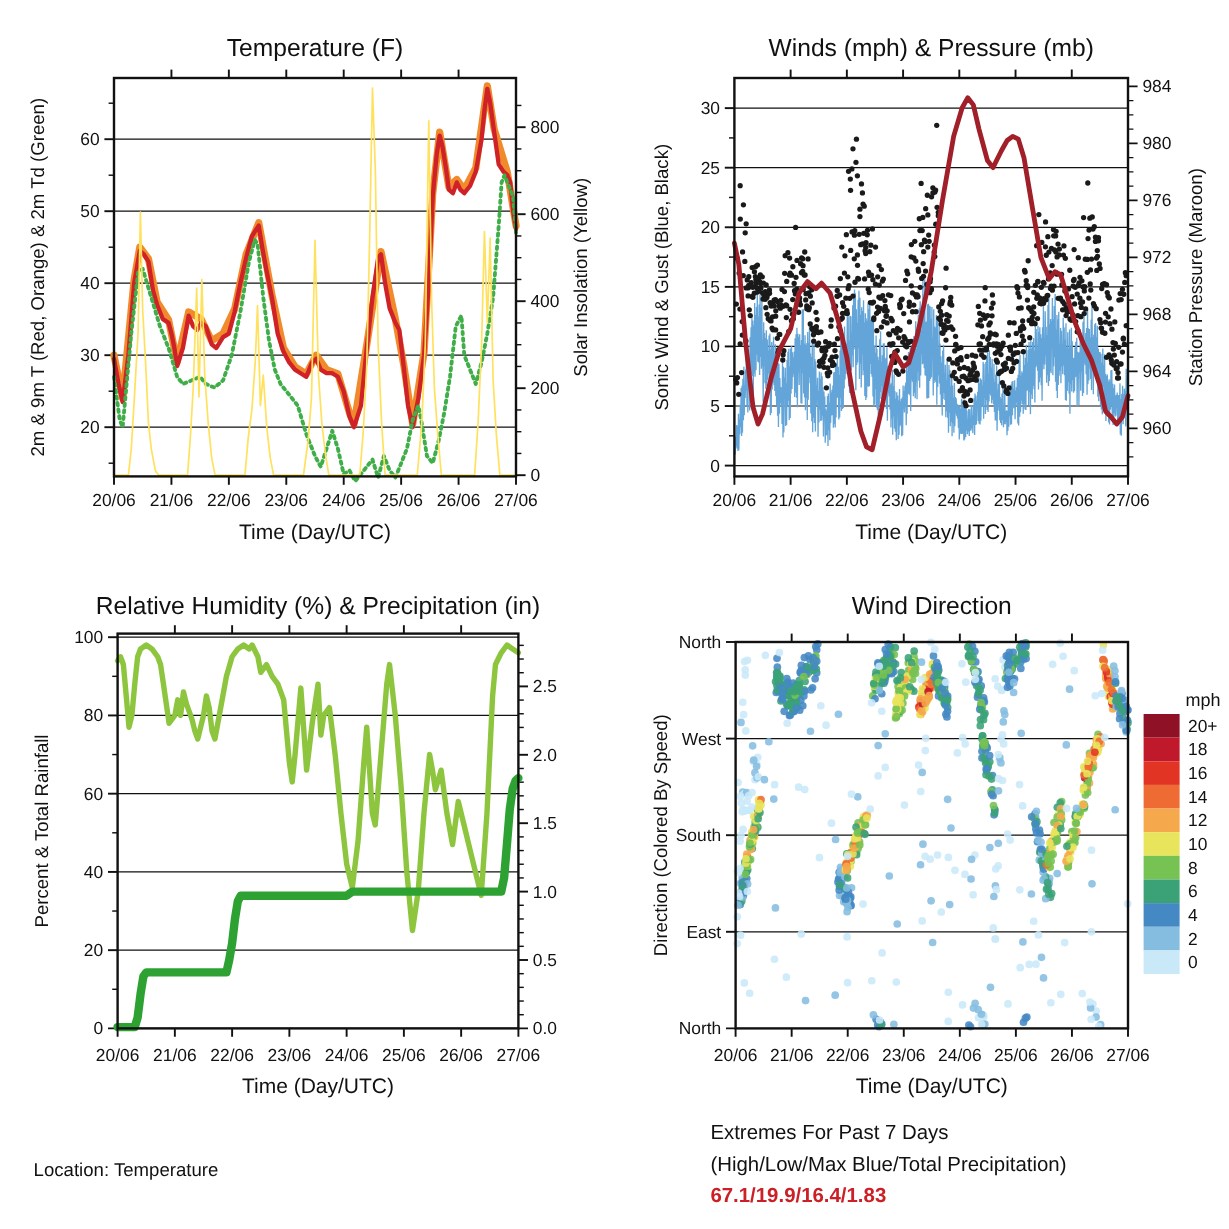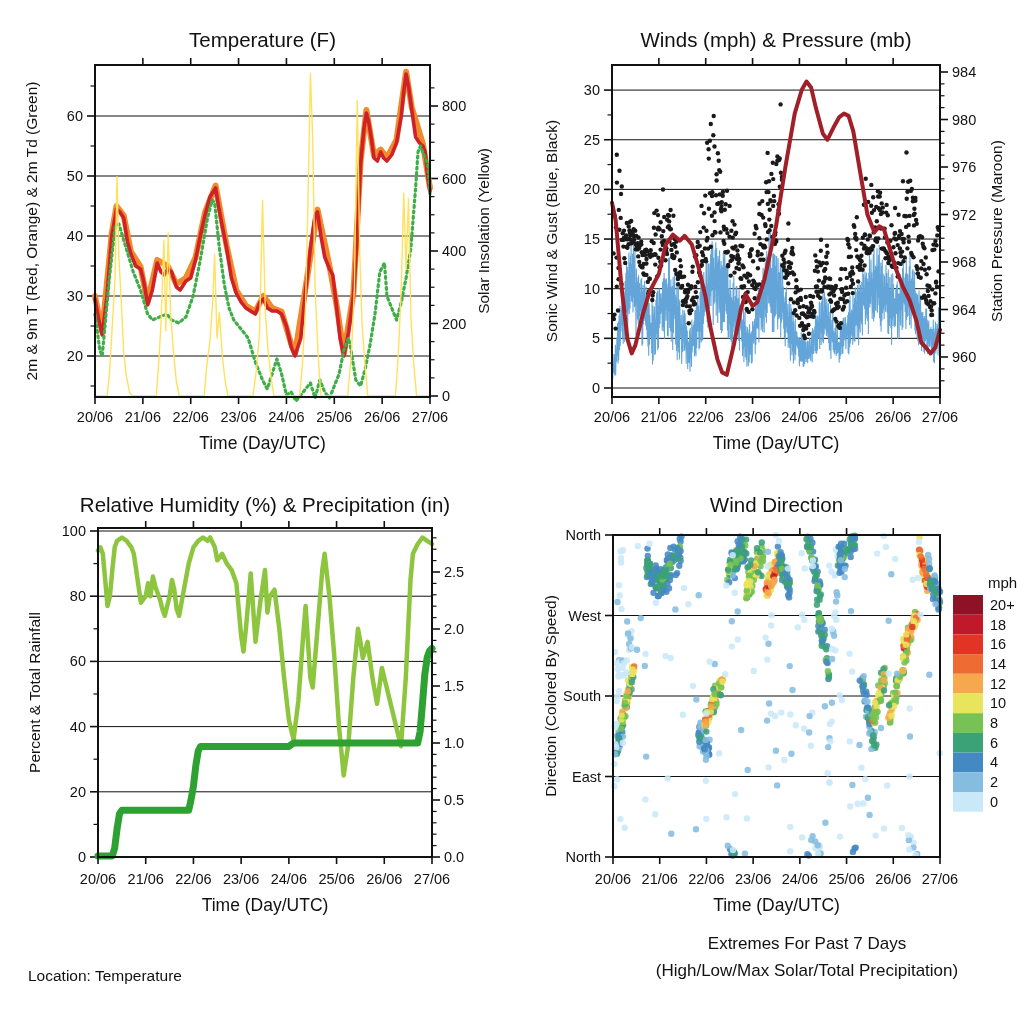--- a/index.html
+++ b/index.html
@@ -1,21 +1,21 @@
 <!DOCTYPE html>
 <html><head>
 <meta charset="utf-8">
 <style>
   html,body{margin:0;padding:0;background:#fff;}
   .page{position:relative;width:1024px;height:1024px;background:#fff;overflow:hidden;
         font-family:"Liberation Sans", sans-serif;color:#111;}
   svg{position:absolute;left:0;top:0;}
   svg text{fill:#111;font-family:"Liberation Sans", sans-serif;}
   .footer{position:absolute;left:28px;top:922px;font-size:15.5px;line-height:21.4px;white-space:pre;}
-  .extremes{position:absolute;left:592px;top:931px;width:430px;text-align:center;
+  .extremes{position:absolute;left:592px;top:931px;width:430px;
             font-size:17px;line-height:26.5px;}
   .extremes .vals{font-weight:bold;}
 </style>
 </head>
 <body>
 
 <div class="page">
   <svg id="charts" width="1024" height="1024" viewBox="0 0 1024 1024">
     <g id="g-tl">
         <text x="262.5" y="47" font-size="20.5" text-anchor="middle">Temperature (F)</text>
@@ -2411,15 +2411,16 @@
   <div class="footer">
     <div>Location: Temperature</div>
     
     
     
     
   </div>
 
   <div class="extremes">
     <div>Extremes For Past 7 Days</div>
-    <div>(High/Low/Max Solar/Total Precipitation)</div>
+    <div>(High/Low/Max Blue/Total Precipitation)</div>
+    <div class="vals" style="color: rgb(204, 32, 39);">67.1/19.9/16.4/1.83</div>
   </div>
 </div>
 
 </body></html>

